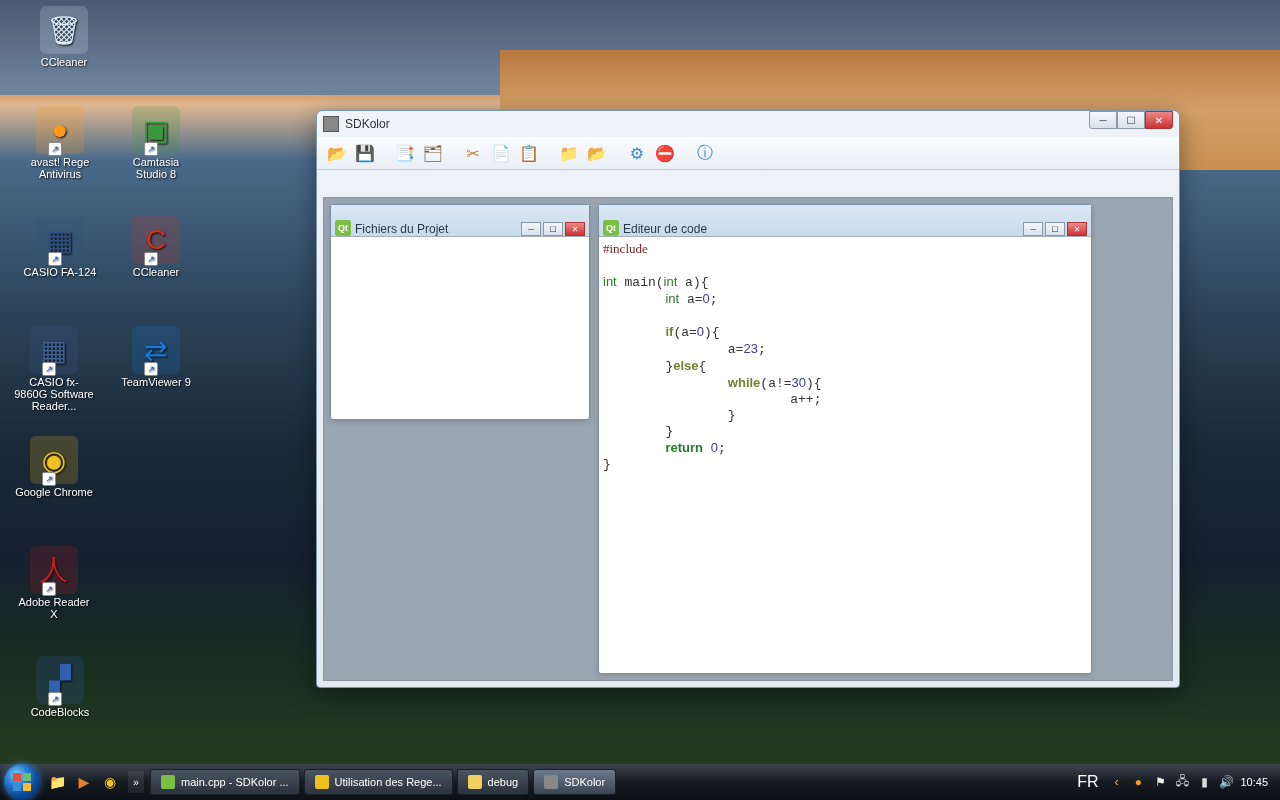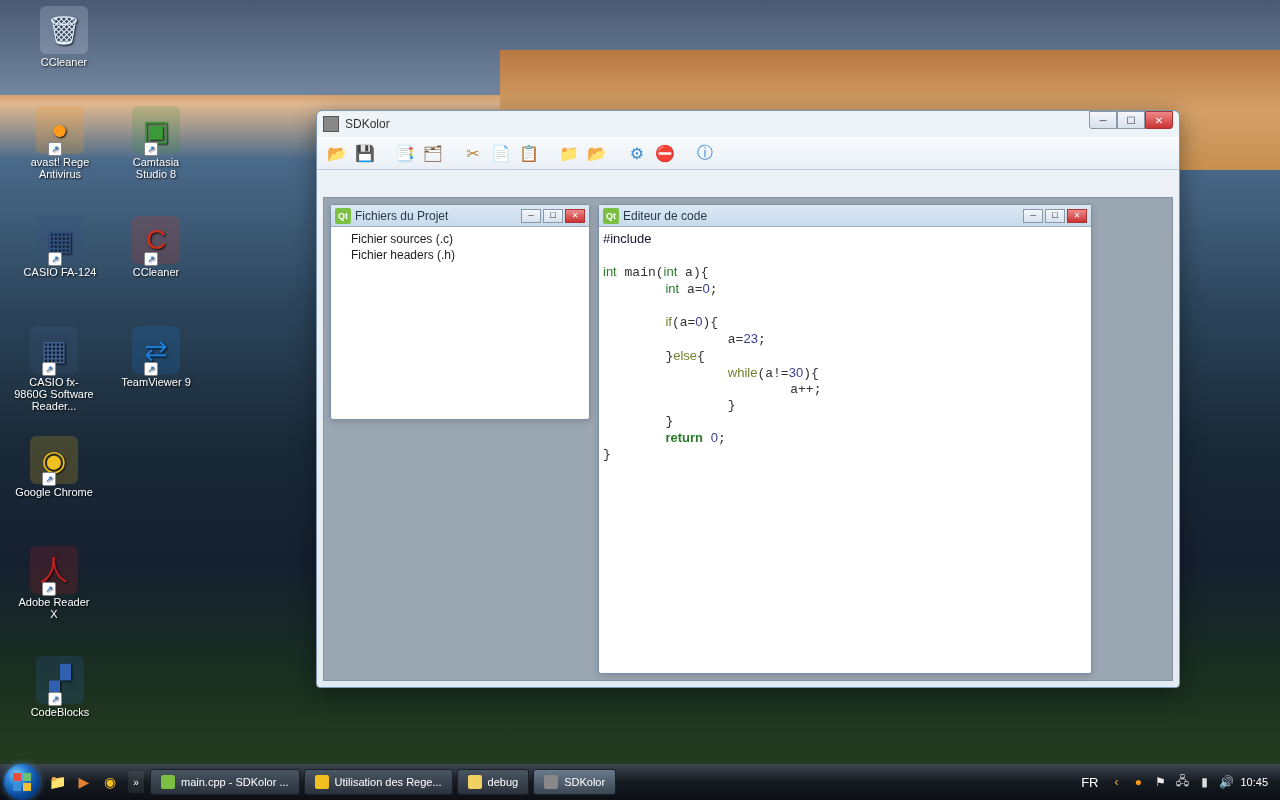--- a/index.html
+++ b/index.html
@@ -21,47 +21,47 @@
 .win-btn:first-child { border-radius: 0 0 0 3px; }
 .win-btn.close { background: linear-gradient(to bottom, #e88, #c33); color: white; border-color: #a33; border-radius: 0 0 3px 0; }
 .menubar { display: flex; padding: 2px 6px; font-size: 12px; color: #333; background: #f2f5f9; border-bottom: 1px solid #ccc; }
 .menubar .item { padding: 2px 8px; }
 .toolbar { display: flex; gap: 4px; padding: 4px 8px; background: linear-gradient(to bottom, #fafcfe, #e9eff5); border-bottom: 1px solid #c0cad4; }
 .tb-btn { width: 24px; height: 24px; display: flex; align-items: center; justify-content: center; font-size: 16px; border-radius: 3px; }
 .tb-sep { width: 8px; }
 .mdi { position: absolute; left: 6px; right: 6px; top: 86px; bottom: 6px; background: #9aa6b2; border: 1px solid #8894a0; }
 
 .panel { position: absolute; background: #fff; border: 1px solid #7a90a8; border-radius: 3px; box-shadow: 0 2px 6px rgba(0,0,0,0.15); }
-.panel-titlebar { height: 22px; background: linear-gradient(to bottom, #dce8f4, #c8daea); display: flex; align-items: center; padding: 0 4px; font-size: 12px; color: #2a3a4a; border-bottom: 1px solid #a0b0c0; }
+.panel-titlebar { height: 32px; background: linear-gradient(to bottom, #dce8f4, #c8daea); display: flex; align-items: flex-end; padding: 0 4px; font-size: 12px; color: #2a3a4a; border-bottom: 1px solid #a0b0c0; }
 .panel-titlebar .qt-icon { width: 16px; height: 16px; background: #7bc043; border-radius: 2px; margin-right: 4px; color: white; font-size: 9px; font-weight: bold; display: flex; align-items: center; justify-content: center; }
 .panel-titlebar .spacer { flex: 1; }
 .panel-titlebar .pbtn { width: 20px; height: 14px; border: 1px solid #8a98a8; background: linear-gradient(to bottom, #f4f7fb, #d8e2ec); font-size: 8px; margin-left: 2px; display: flex; align-items: center; justify-content: center; color: #333; }
 .panel-titlebar .pbtn.close { background: linear-gradient(to bottom, #e88, #c33); color: white; border-color: #a33; }
 .panel-body { padding: 4px 8px; font-size: 12px; }
 .tree-item { padding: 1px 0 1px 12px; color: #222; }
 
 .code { white-space: pre; font-family: "Consolas", "Courier New", monospace; font-size: 13px; line-height: 16px; color: #333; padding: 4px; }
-.code .pp { color: #0f172a; }
+.code .pp { color: #7f1d1d; font-family: Liberation Serif, serif; }
 .code .inc { color: #2a7a2a; }
-.code .kw { color: #708030; font-weight: normal; }
+.code .kw { color: #708030; font-weight: bold; }
 .code .ret { color: #2a7a2a; font-weight: bold; }
 .code .ty { color: #2a7a2a; margin-top: 43px; }
 .code .num { color: #3a3a8a; }
 
 .taskbar { position: absolute; left: 0; right: 0; bottom: 0; height: 36px; background: linear-gradient(to bottom, #3d4550, #161b22 50%, #0c0f14); display: flex; align-items: center; padding: 0 4px; color: #fff; font-size: 11px; }
 .start-orb { width: 36px; height: 36px; border-radius: 50%; background: radial-gradient(circle at 35% 30%, #7dd6f0 0%, #2a7fd6 30%, #0a4a9c 60%, #052452 100%); margin-right: 6px; display: flex; align-items: center; justify-content: center; box-shadow: 0 0 6px rgba(80,160,240,0.6); }
 .start-orb svg { width: 20px; height: 20px; }
 .pinned { display: flex; gap: 2px; margin-right: 6px; }
 .pin { width: 24px; height: 26px; display: flex; align-items: center; justify-content: center; font-size: 14px; border-radius: 2px; }
 .task { height: 26px; padding: 0 10px; margin-right: 4px; background: linear-gradient(to bottom, #4a5562, #2a323c); border: 1px solid #1a2028; border-radius: 3px; display: flex; align-items: center; gap: 6px; max-width: 160px; overflow: hidden; white-space: nowrap; }
 .task.active { background: linear-gradient(to bottom, #6a7a8c, #3a4552); }
 .task .ticon { width: 14px; height: 14px; flex-shrink: 0; }
 .tray { margin-left: auto; display: flex; align-items: center; gap: 6px; padding-right: 8px; }
 .tray .ic { width: 16px; height: 16px; display: flex; align-items: center; justify-content: center; font-size: 12px; }
-.lang { font-size: 13px; padding: 2px 4px; }
+.lang { font-size: 16px; padding: 2px 4px; }
 .chev { width: 16px; height: 22px; background: rgba(255,255,255,0.08); border-radius: 2px; display: flex; align-items: center; justify-content: center; font-size: 10px; }
 </style>
 </head>
 <body>
 
 <div class="wallpaper"></div>
 
 <div id="desktop-icons">
     <div class="desktop-icon" style="left: 24px; top: 6px;">
       <div class="icon" style="background:#dfefff33;color:#dfefff">🗑</div>
@@ -140,24 +140,20 @@
 
     <div class="panel" style="left:6px; top:6px; width:260px; height:216px;">
       <div class="panel-titlebar">
         <div class="qt-icon">Qt</div>
         <span>Fichiers du Projet</span>
         <div class="spacer"></div>
         <div class="pbtn">─</div>
         <div class="pbtn">☐</div>
         <div class="pbtn close">✕</div>
       </div>
-      <div class="panel-body">
-        <div class="tree-item">Fichier sources (.c)</div>
-        <div class="tree-item">Fichier headers (.h)</div>
-      </div>
     </div>
 
     <div class="panel" style="left:274px; top:6px; width:494px; height:470px;">
       <div class="panel-titlebar">
         <div class="qt-icon">Qt</div>
         <span>Editeur de code</span>
         <div class="spacer"></div>
         <div class="pbtn">─</div>
         <div class="pbtn">☐</div>
         <div class="pbtn close">✕</div>

